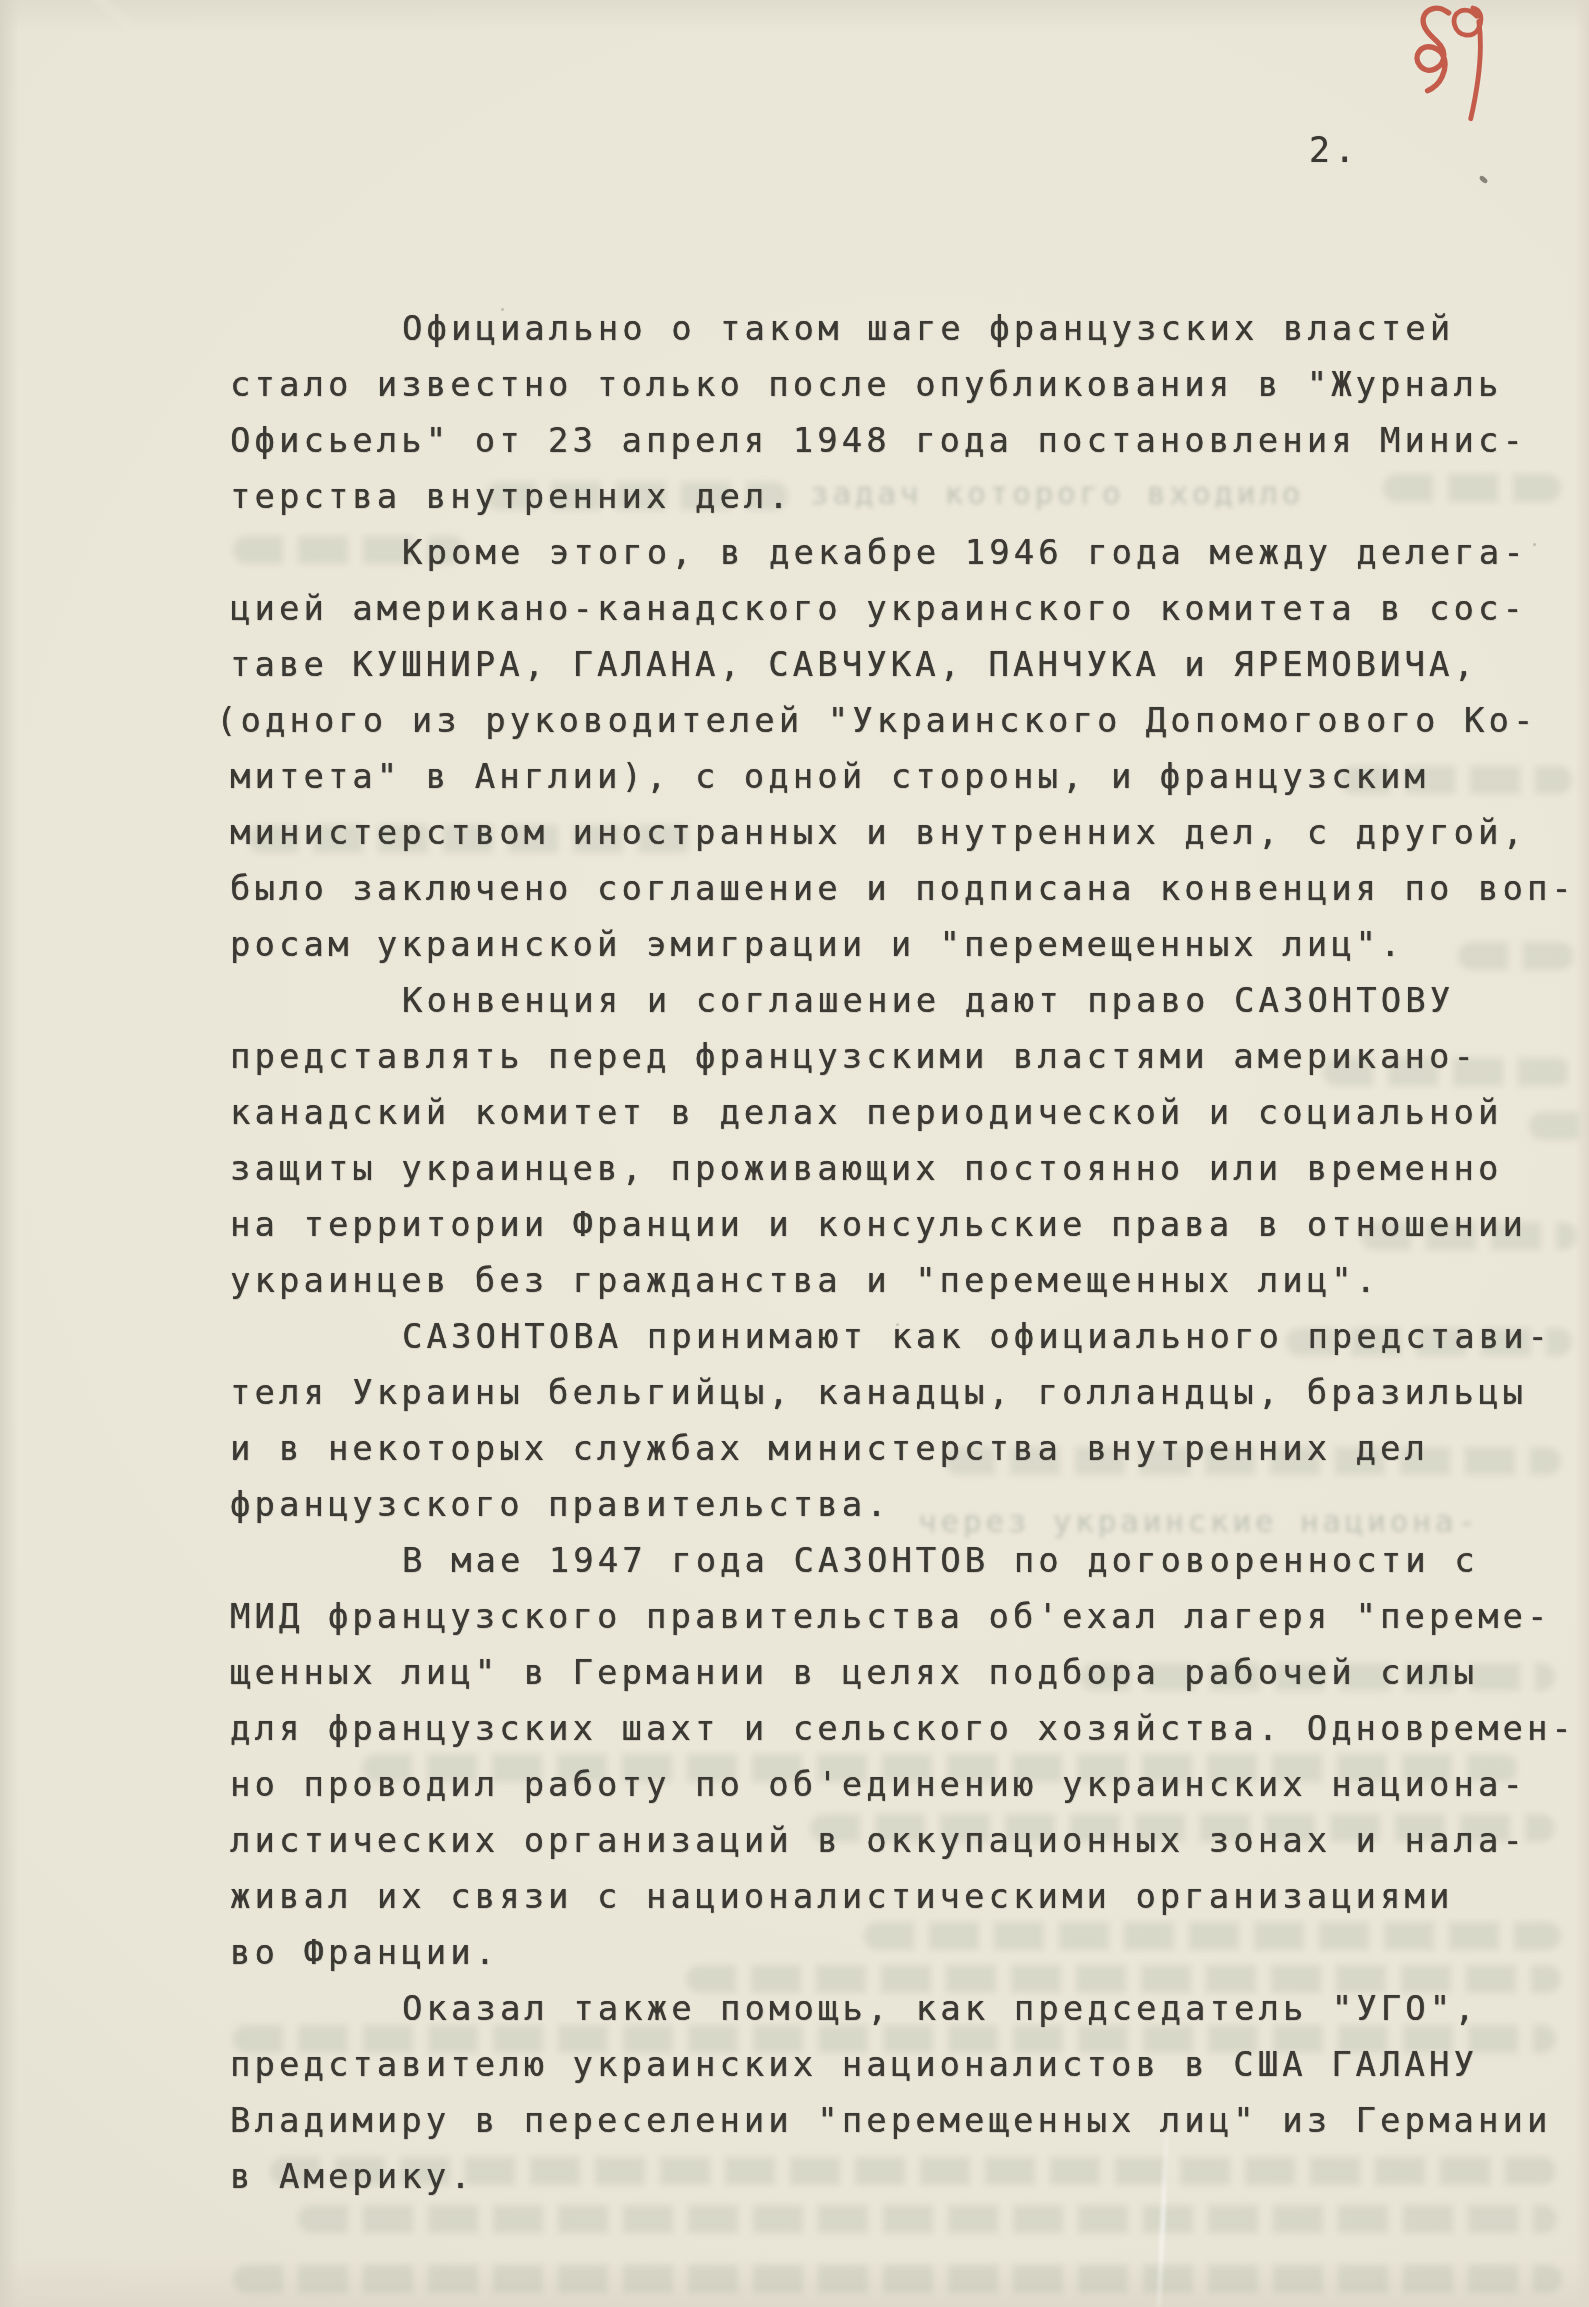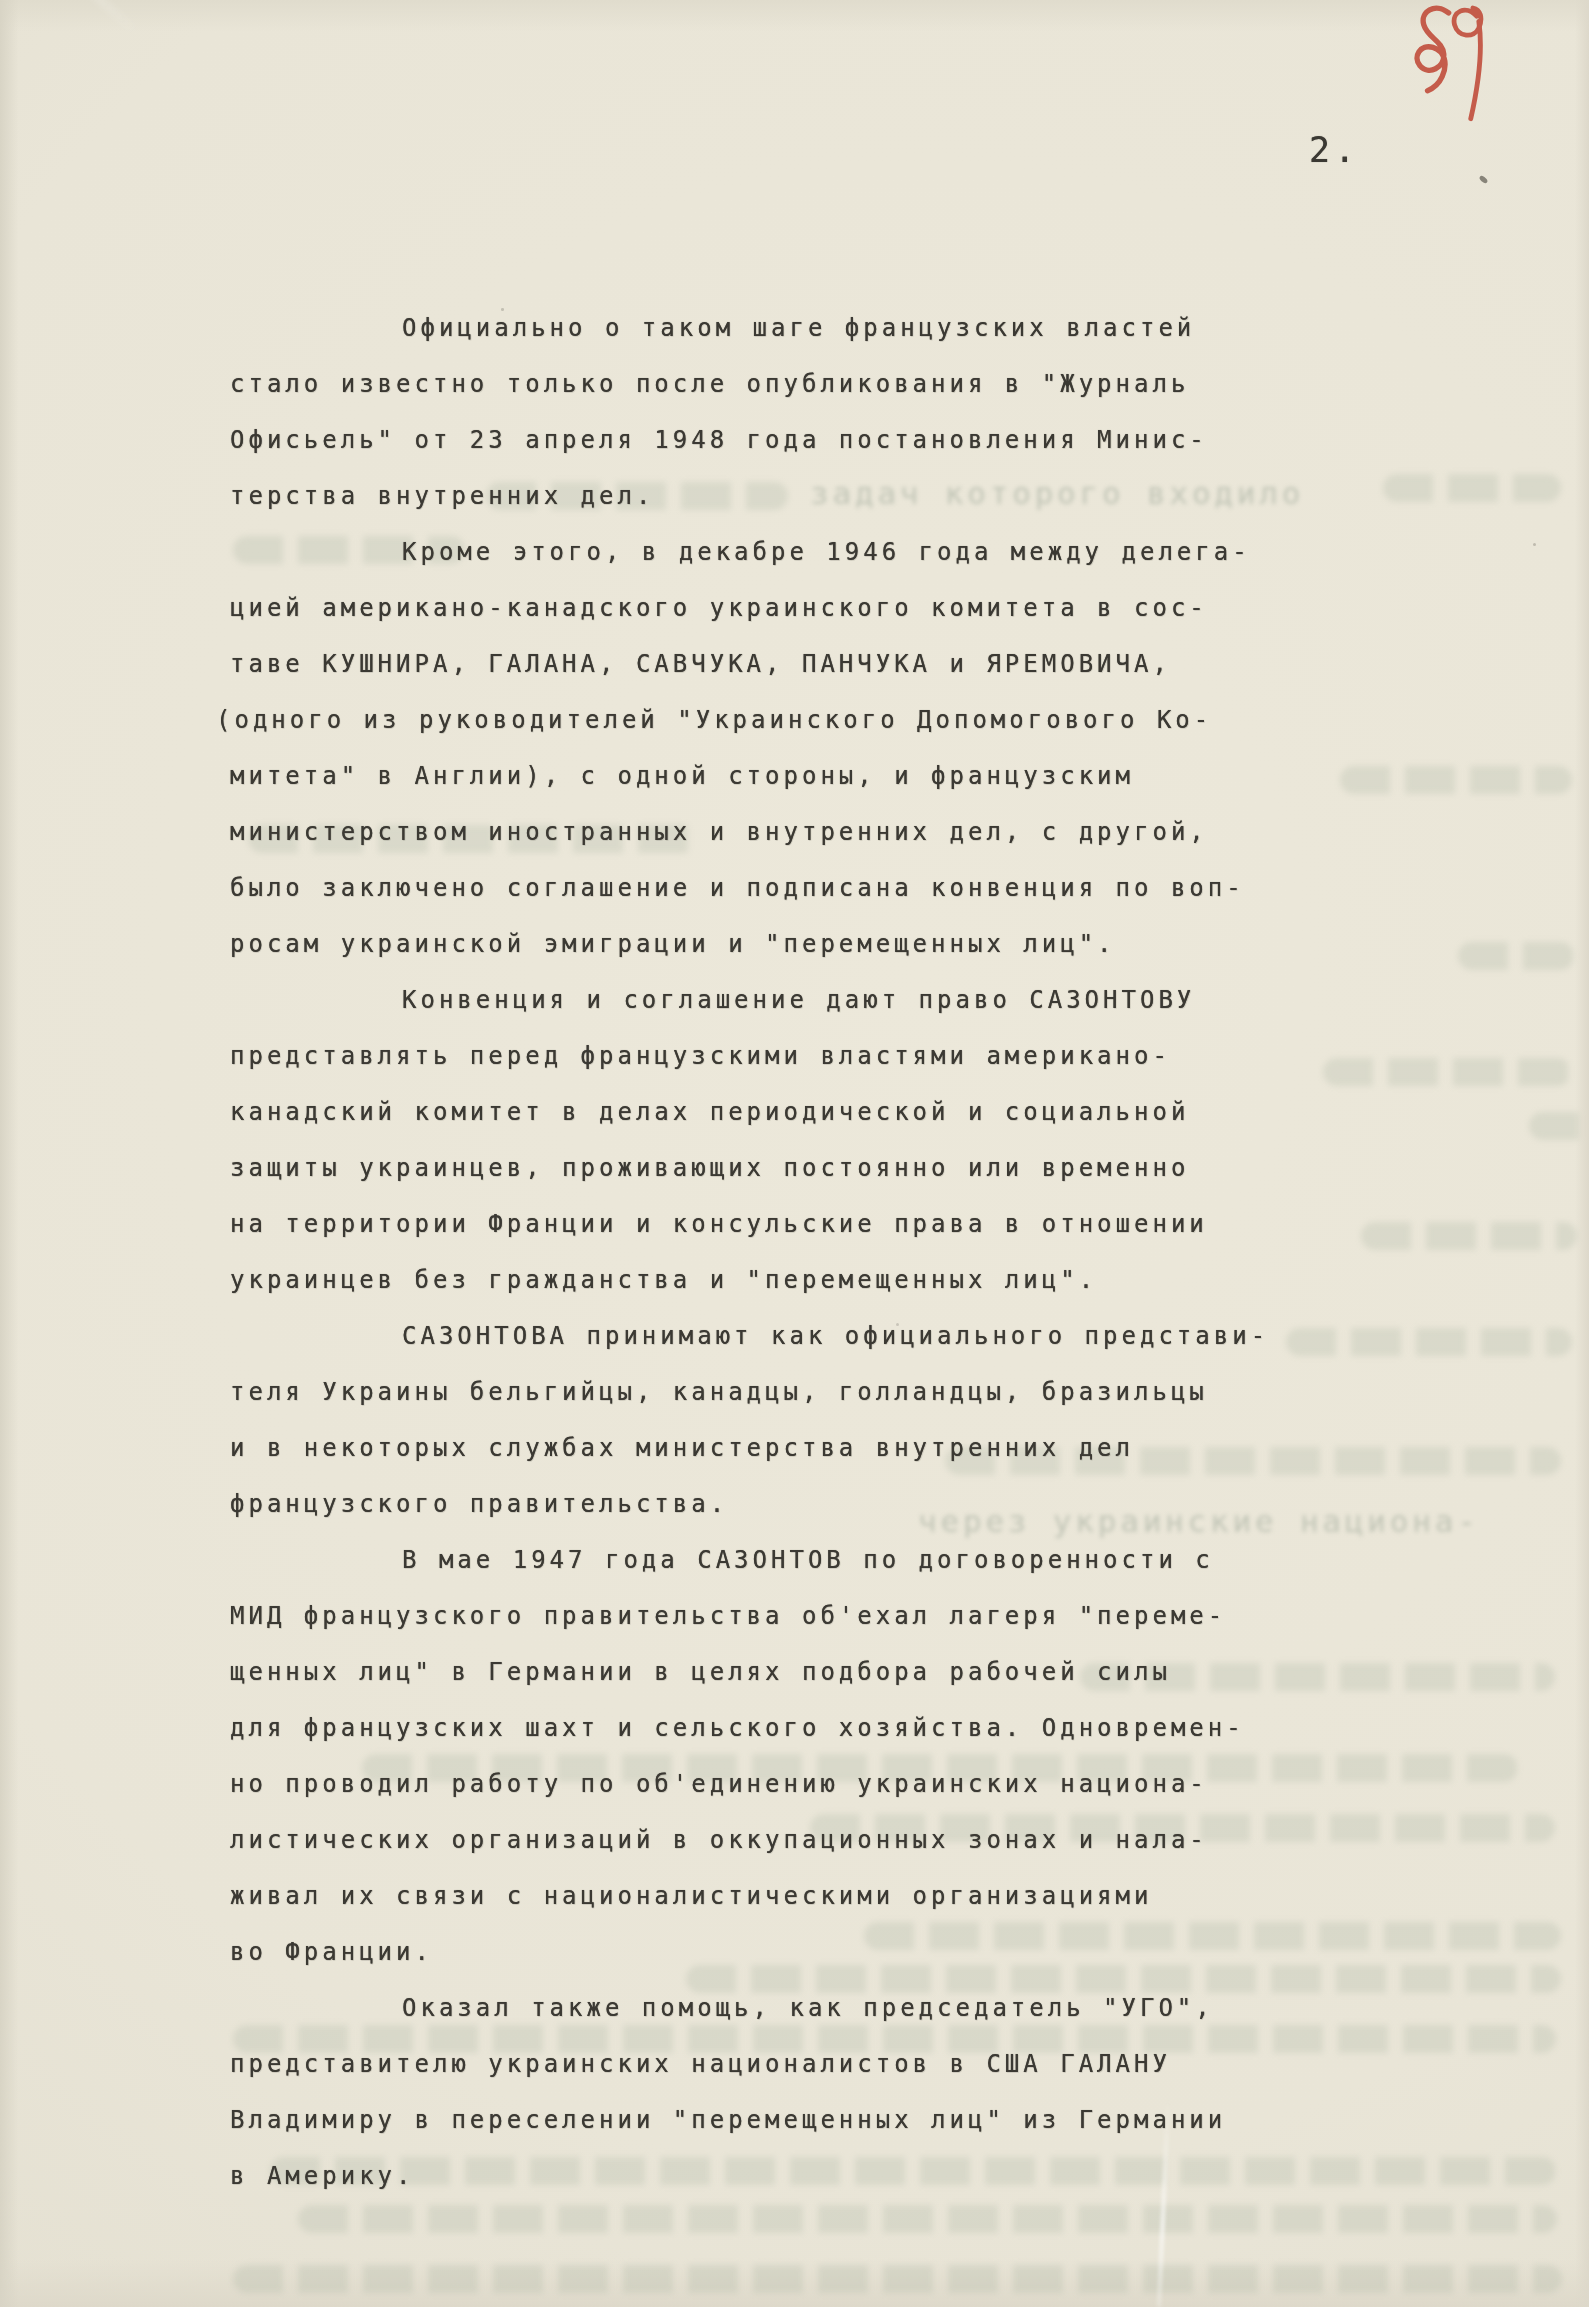--- a/index.html
+++ b/index.html
@@ -13,21 +13,21 @@
       linear-gradient(180deg, #e0dccd 0px, rgba(224,220,205,0) 32px),
       linear-gradient(0deg, #ded9ca 0px, rgba(222,217,202,0) 49px),
       radial-gradient(130% 95% at 58% 42%, #ece8da 0%, #e9e5d7 55%, #e0dccd 100%);
     font-family:"DejaVu Sans Mono", monospace;
   }
   
   .typed{
     position:absolute;
     left:230px; top:300px; width:1360px;
     color:var(--ink,#3b3933);
-    font-size:24px;
+    font-size:34px;
     letter-spacing:4px;
     white-space:pre;
     text-shadow:0 0 0.7px rgba(52,50,44,.8), 0.8px 0.8px 0 rgba(52,50,44,.10);
   }
   .para{margin:0;padding:0;}
   .line{height:56px;display:flex;align-items:center;}
   .line.first{padding-left:172px;}
   .line.hang{margin-left:-14px;}
   
   .pageno{

